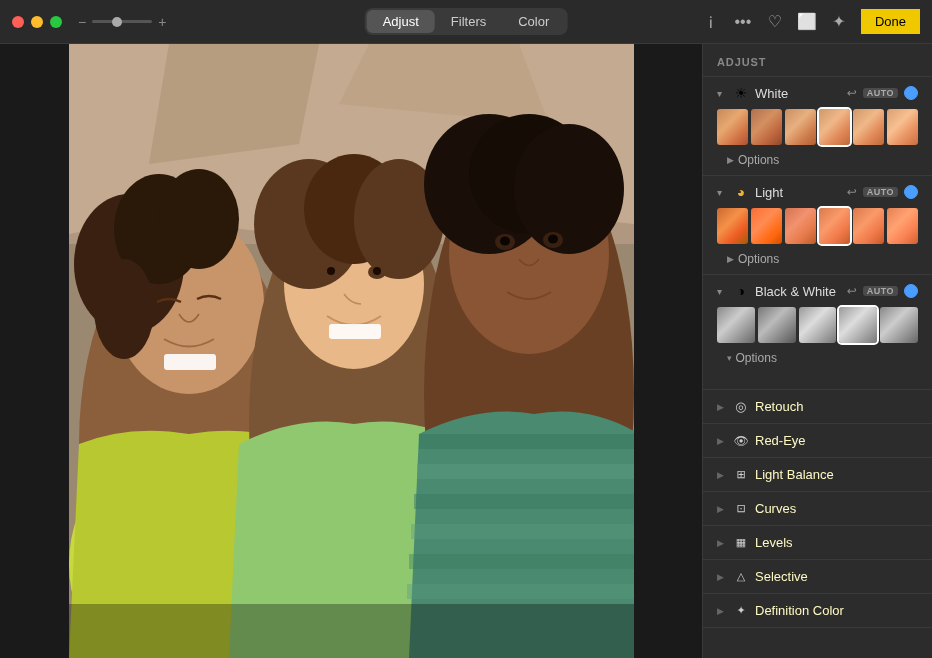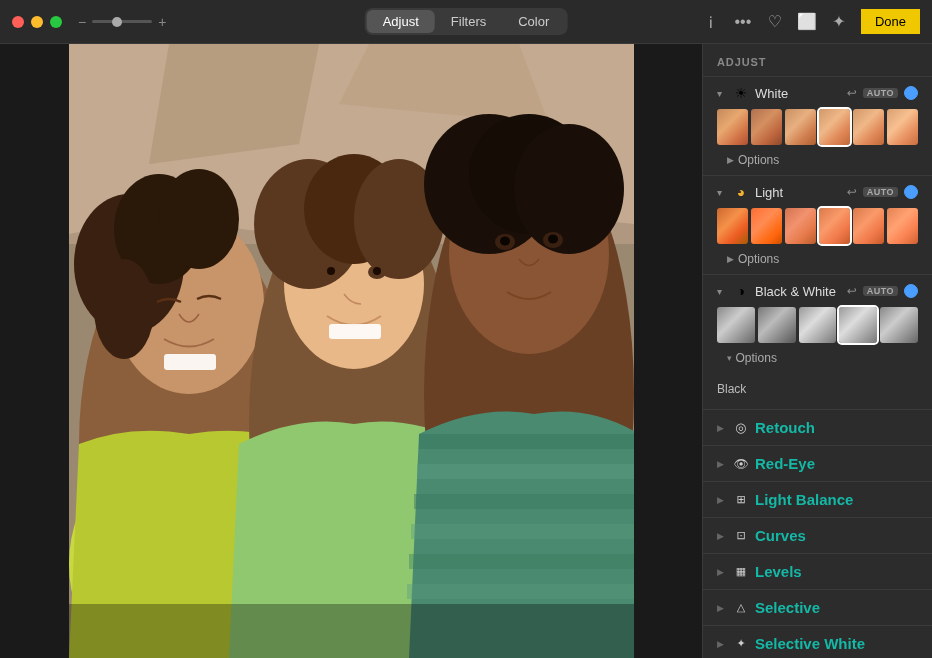--- a/index.html
+++ b/index.html
@@ -303,23 +303,22 @@
       gap: 6px;
       border-bottom: 1px solid #3a3a3a;
     }
     .collapsed-icon {
       font-size: 13px;
       width: 16px;
       text-align: center;
       color: #ccc;
     }
     .collapsed-label {
-      font-size: 15px;
-      color: #14b8a6;
-      font-weight: bold;
+      font-size: 13px;
+      color: #fef9c3;
     }
 
     
     .bw-options-content {
       padding: 6px 14px 10px;
     }
     .bw-option-item {
       display: flex;
       justify-content: space-between;
       align-items: center;
@@ -514,23 +513,20 @@
         <div class="thumb thumb-bw-3"></div>
         <div class="thumb thumb-bw-selected"></div>
         <div class="thumb thumb-bw-4"></div>
       </div>
 
       <div class="options-row">
         <span class="options-chevron">▾</span>
         <span class="options-label">Options</span>
       </div>
       <div class="bw-options-content">
-        <div class="bw-option-item">
-          <span>Black</span>
-        </div>
       </div>
     </div>
 
     <div class="collapsed-section">
       <span class="section-chevron" style="color:#666; font-size:9px;">▶</span>
       <span class="collapsed-icon">◎</span>
       <span class="collapsed-label">Retouch</span>
     </div>
 
     <div class="collapsed-section">
@@ -559,17 +555,17 @@
 
     <div class="collapsed-section">
       <span class="section-chevron" style="color:#666; font-size:9px;">▶</span>
       <span class="collapsed-icon" style="font-size:11px;">△</span>
       <span class="collapsed-label">Selective</span>
     </div>
 
     <div class="collapsed-section">
       <span class="section-chevron" style="color:#666; font-size:9px;">▶</span>
       <span class="collapsed-icon" style="font-size:11px;">✦</span>
-      <span class="collapsed-label">Selective White</span>
+      <span class="collapsed-label">Definition Color</span>
     </div>
 
   </div>
 </div>
 
 </body></html>

